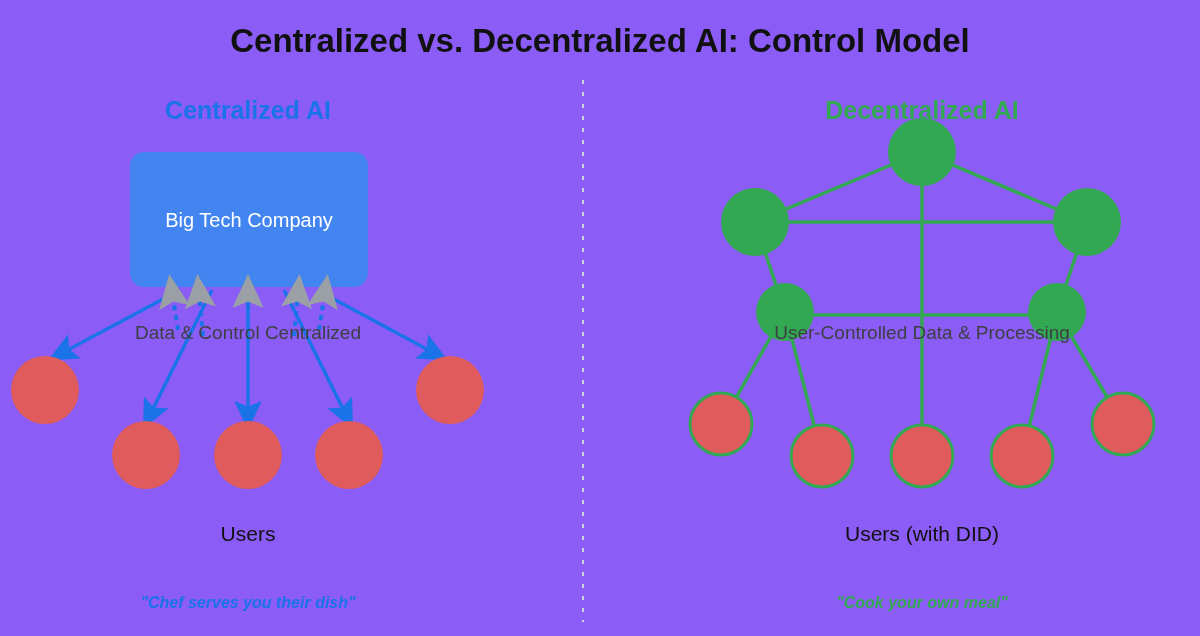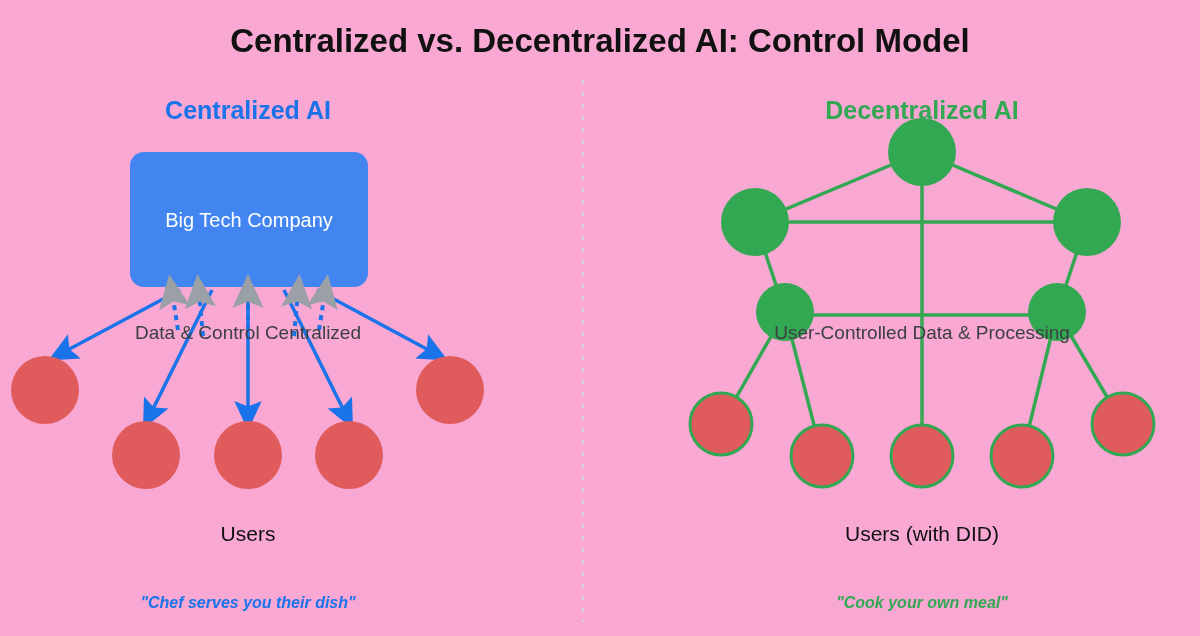--- a/index.html
+++ b/index.html
@@ -4,21 +4,21 @@
 <style>
   html, body {
     margin: 0;
     padding: 0;
     background: #ffffff;
   }
   #canvas {
     position: relative;
     width: 1200px;
     height: 636px;
-    background: #f9a8d4;
+    background: #8b5cf6;
     overflow: hidden;
     font-family: "Liberation Sans", sans-serif;
   }
   #diagram-svg {
     position: absolute;
     left: 0;
     top: 0;
     width: 1200px;
     height: 636px;
   }

